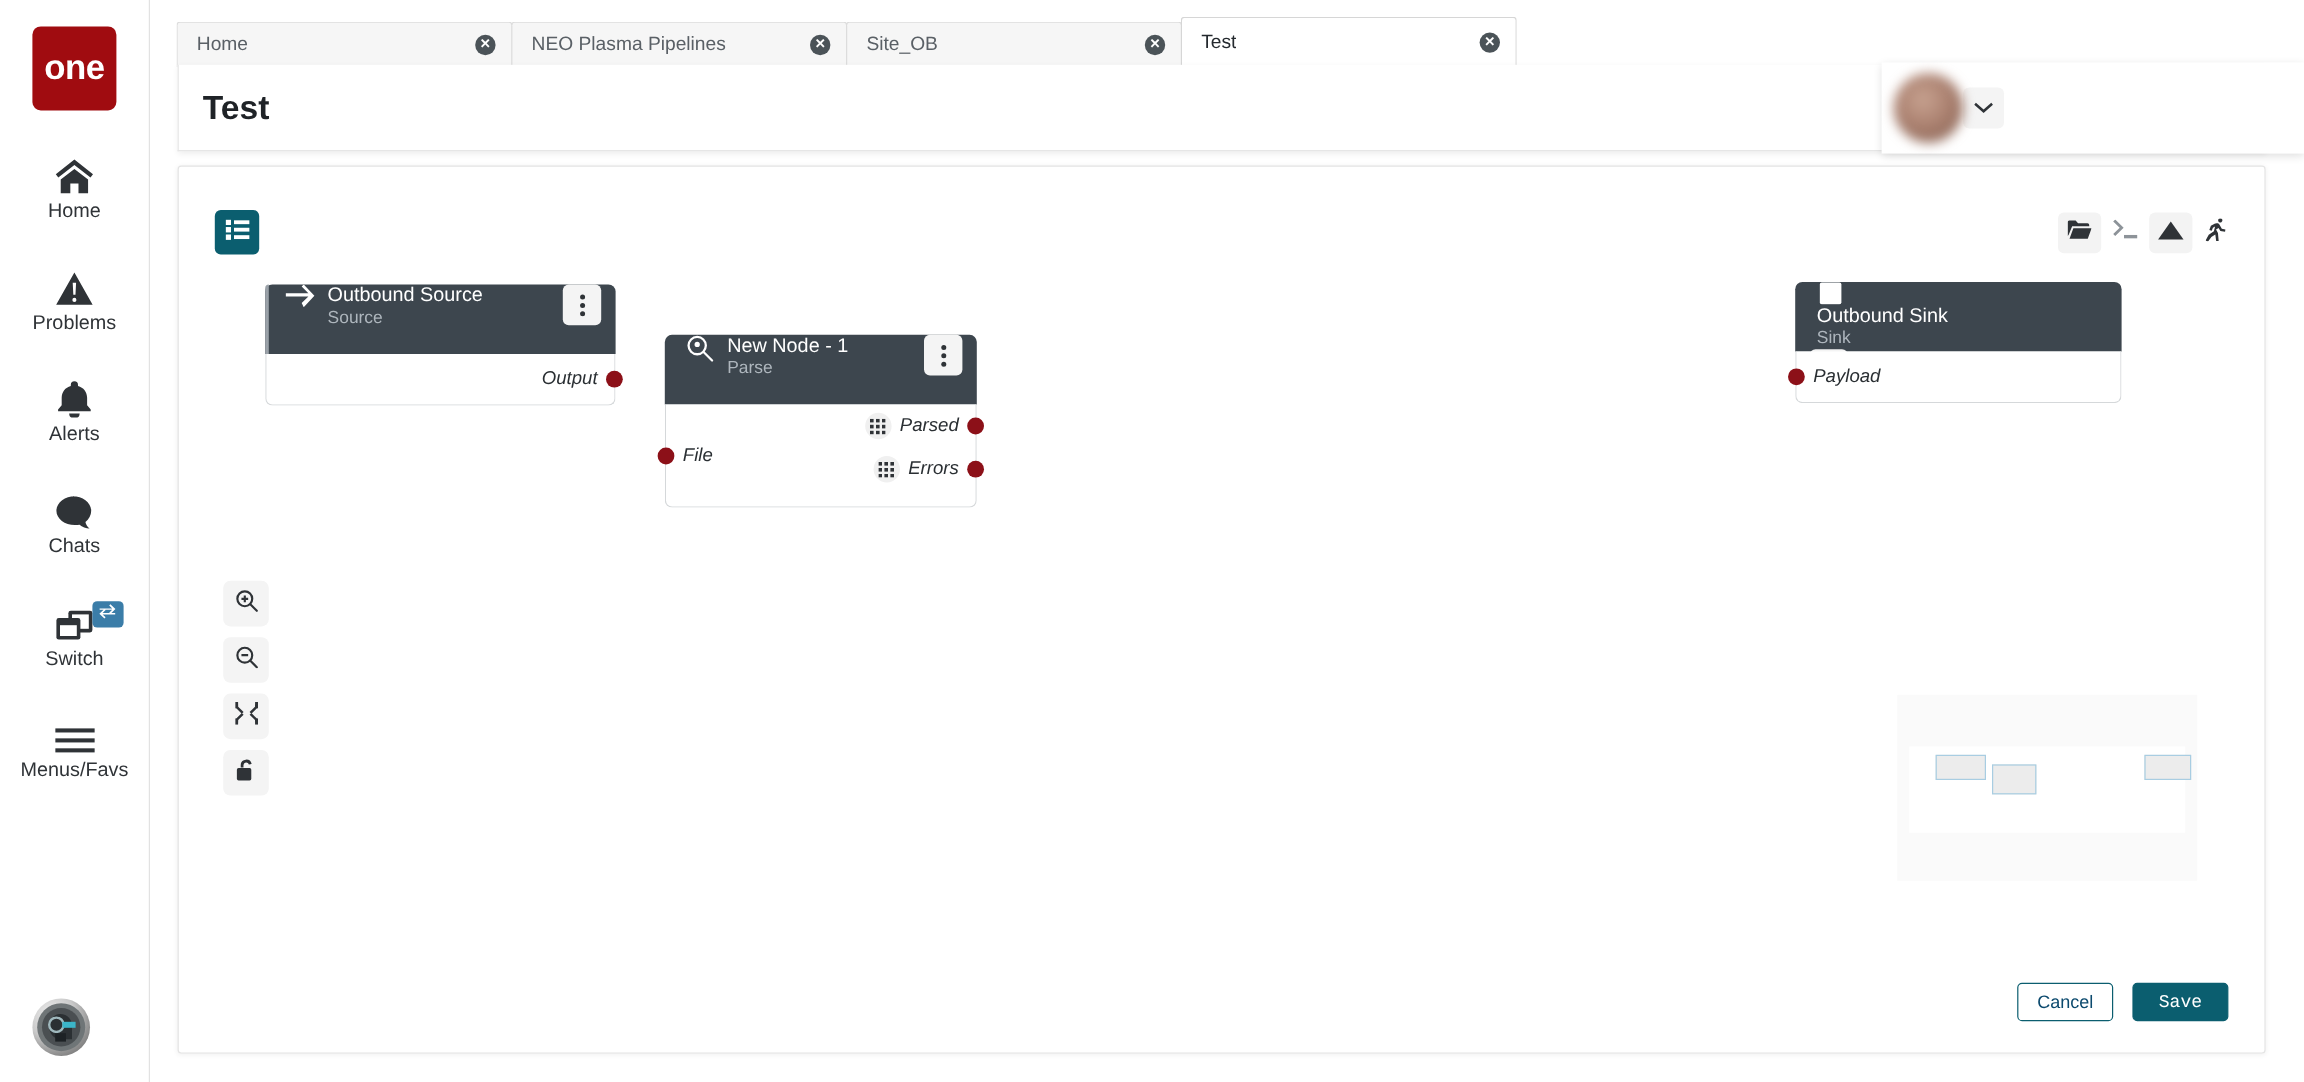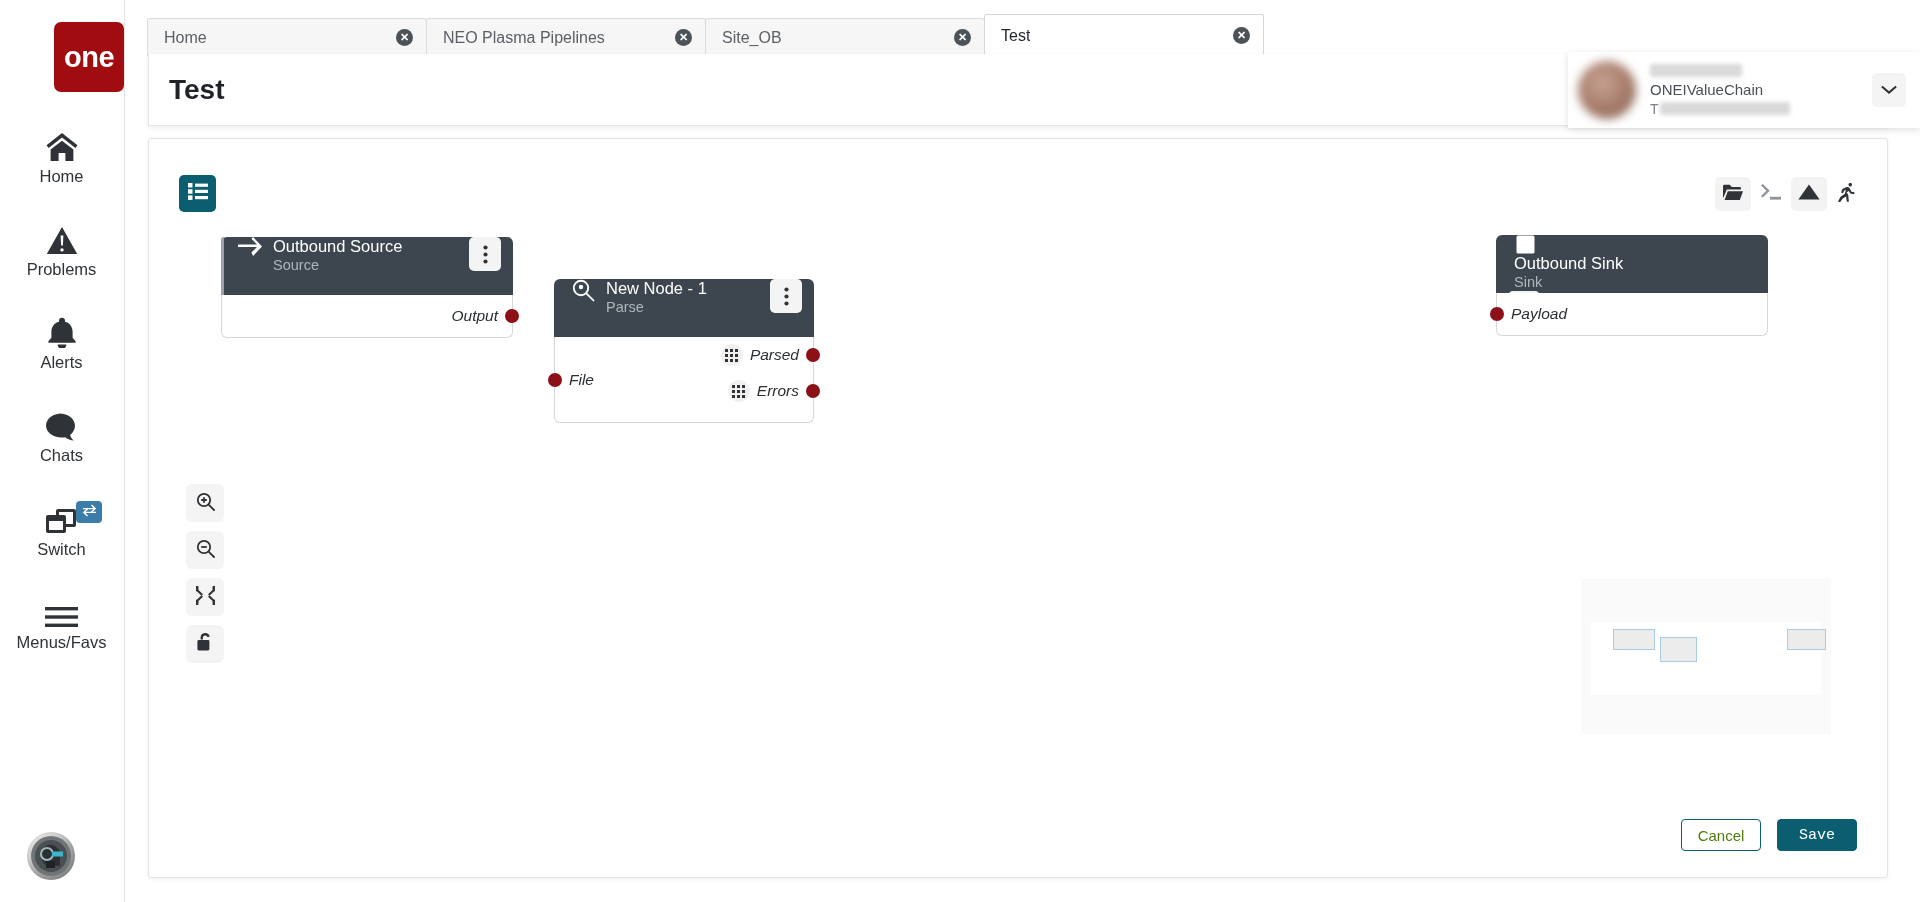--- a/index.html
+++ b/index.html
@@ -10,21 +10,21 @@
     overflow: hidden;
   }
   body { position: relative; }
 
   
   #left-rail {
     position: absolute; left: 0; top: 0;
     width: 125px; height: 902px;
     background: #ffffff;
     border-right: 1px solid #e2e2e2;
-    display: flex; flex-direction: column; align-items: flex-end;
+    display: flex; flex-direction: column; align-items: center;
     z-index: 40;
   }
   #brand-logo {
     width: 70px; height: 70px; margin-top: 22px;
     background: #a00c10; border-radius: 7px;
     display: flex; align-items: center; justify-content: center;
   }
   #brand-logo .logo-word {
     color: #ffffff; font-size: 29px; font-weight: 700;
     letter-spacing: -0.5px; line-height: 1;
@@ -251,21 +251,21 @@
     position: absolute; background: #ececec; border: 1px solid #a8cde2;
   }
 
   
   #card-footer {
     position: absolute; right: 30px; bottom: 26px;
     display: flex; align-items: center; gap: 16px;
   }
   #cancel-button {
     width: 80px; height: 32px; border-radius: 4px;
-    background: #ffffff; border: 1px solid #0b5e6f; color: #4d7c0f;
+    background: #ffffff; border: 1px solid #0b5e6f; color: #0c4a6e;
     font-size: 15px; font-family: "Liberation Sans", sans-serif;
     cursor: pointer;
   }
   #save-button {
     width: 80px; height: 32px; border-radius: 4px;
     background: #0b5e6f; border: 1px solid #0b5e6f; color: #ffffff;
     font-size: 15px; font-family: Liberation Mono, monospace;
     cursor: pointer;
   }
 </style>
@@ -423,28 +423,20 @@
               <path fill="#f5d06a" d="M6 0l1.6 3.5 3.9.4-2.9 2.6.8 3.8L6 8.3 2.6 10.3l.8-3.8L.5 3.9l3.9-.4z"></path>
             </svg>
         </span>
       </span>
     </div>
   </div>
 </div>
 
 <div id="user-panel">
   <div id="user-avatar"></div>
-  <div id="user-meta">
-    <div id="user-name-redacted" class="redact-bar"></div>
-    <div id="user-org">ONEIValueChain</div>
-    <div id="user-role-row">
-      <span id="user-role-prefix">T</span>
-      <span id="user-role-redacted" class="redact-bar"></span>
-    </div>
-  </div>
   <div id="user-chevron">
     <svg width="16" height="10" viewBox="0 0 16 10">
         <path fill="#2f3337" d="M1.6.7 8 6.2 14.4.7 15.8 2.3 8 9.1.2 2.3z"></path>
       </svg>
   </div>
 </div>
 
 <div id="main-card">
   <div id="canvas">
 

